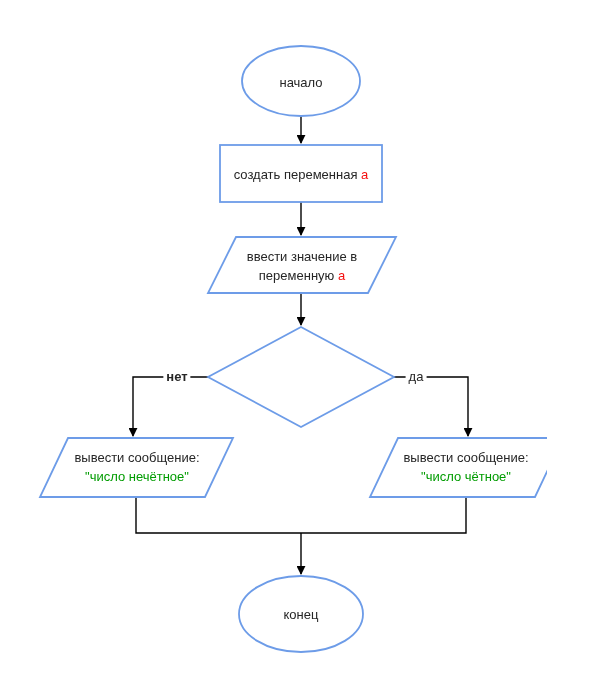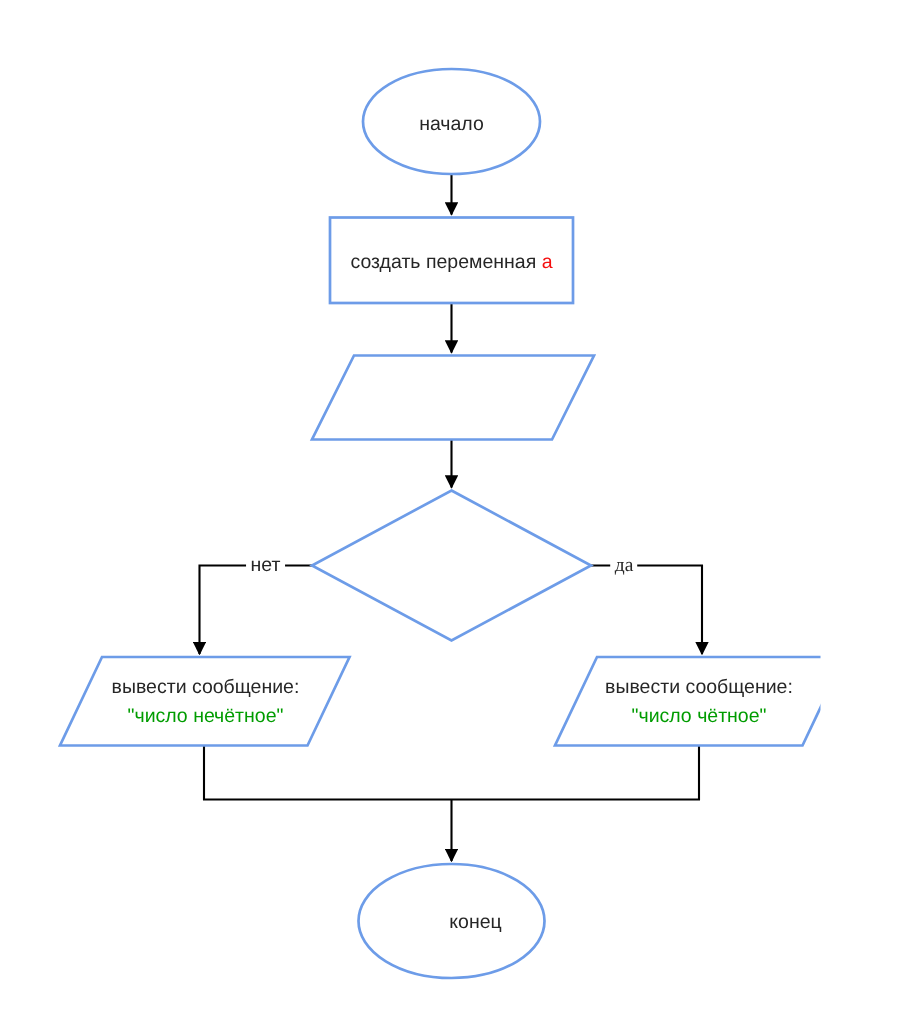--- a/index.html
+++ b/index.html
@@ -79,31 +79,35 @@
     <polygon class="shape" points="301,327 394,377 301,427 208,377"></polygon>
     <polygon class="shape" points="68,438 233,438 205,497 40,497"></polygon>
     <polygon class="shape" points="398,438 563,438 535,497 370,497"></polygon>
     <ellipse class="shape" cx="301" cy="614" rx="62" ry="38"></ellipse>
   </svg>
 
   <div class="label" style="left:301px; top:82px;">начало</div>
 
   <div class="label" style="left:301px; top:174px;"><span>создать переменная </span><span class="var">a</span></div>
 
+  <div class="label" style="left:302px; top:266px;">
+    <div>ввести значение в</div>
+    <div><span>переменную </span><span class="var">a</span></div>
+  </div>
 
 
-  <div class="label" style="left:177px; top:376px;"><span class="edge-label">нет</span></div>
+  <div class="label" style="left:177px; top:376px;font-weight:bold;"><span class="edge-label">нет</span></div>
 
-  <div class="label" style="left:416px; top:376px;font-family:Liberation Serif, serif;"><span class="edge-label">да</span></div>
+  <div class="label" style="left:416px; top:376px;"><span class="edge-label">да</span></div>
 
   <div class="label" style="left:137px; top:467px;">
     <div>вывести сообщение:</div>
     <div class="string">"число нечётное"</div>
   </div>
 
   <div class="label" style="left:466px; top:467px;">
     <div>вывести сообщение:</div>
     <div class="string">"число чётное"</div>
   </div>
 
-  <div class="label" style="left:301px; top:614px;margin-left:16px;">конец</div>
+  <div class="label" style="left:301px; top:614px;">конец</div>
 
 </div>
 
 </body></html>

